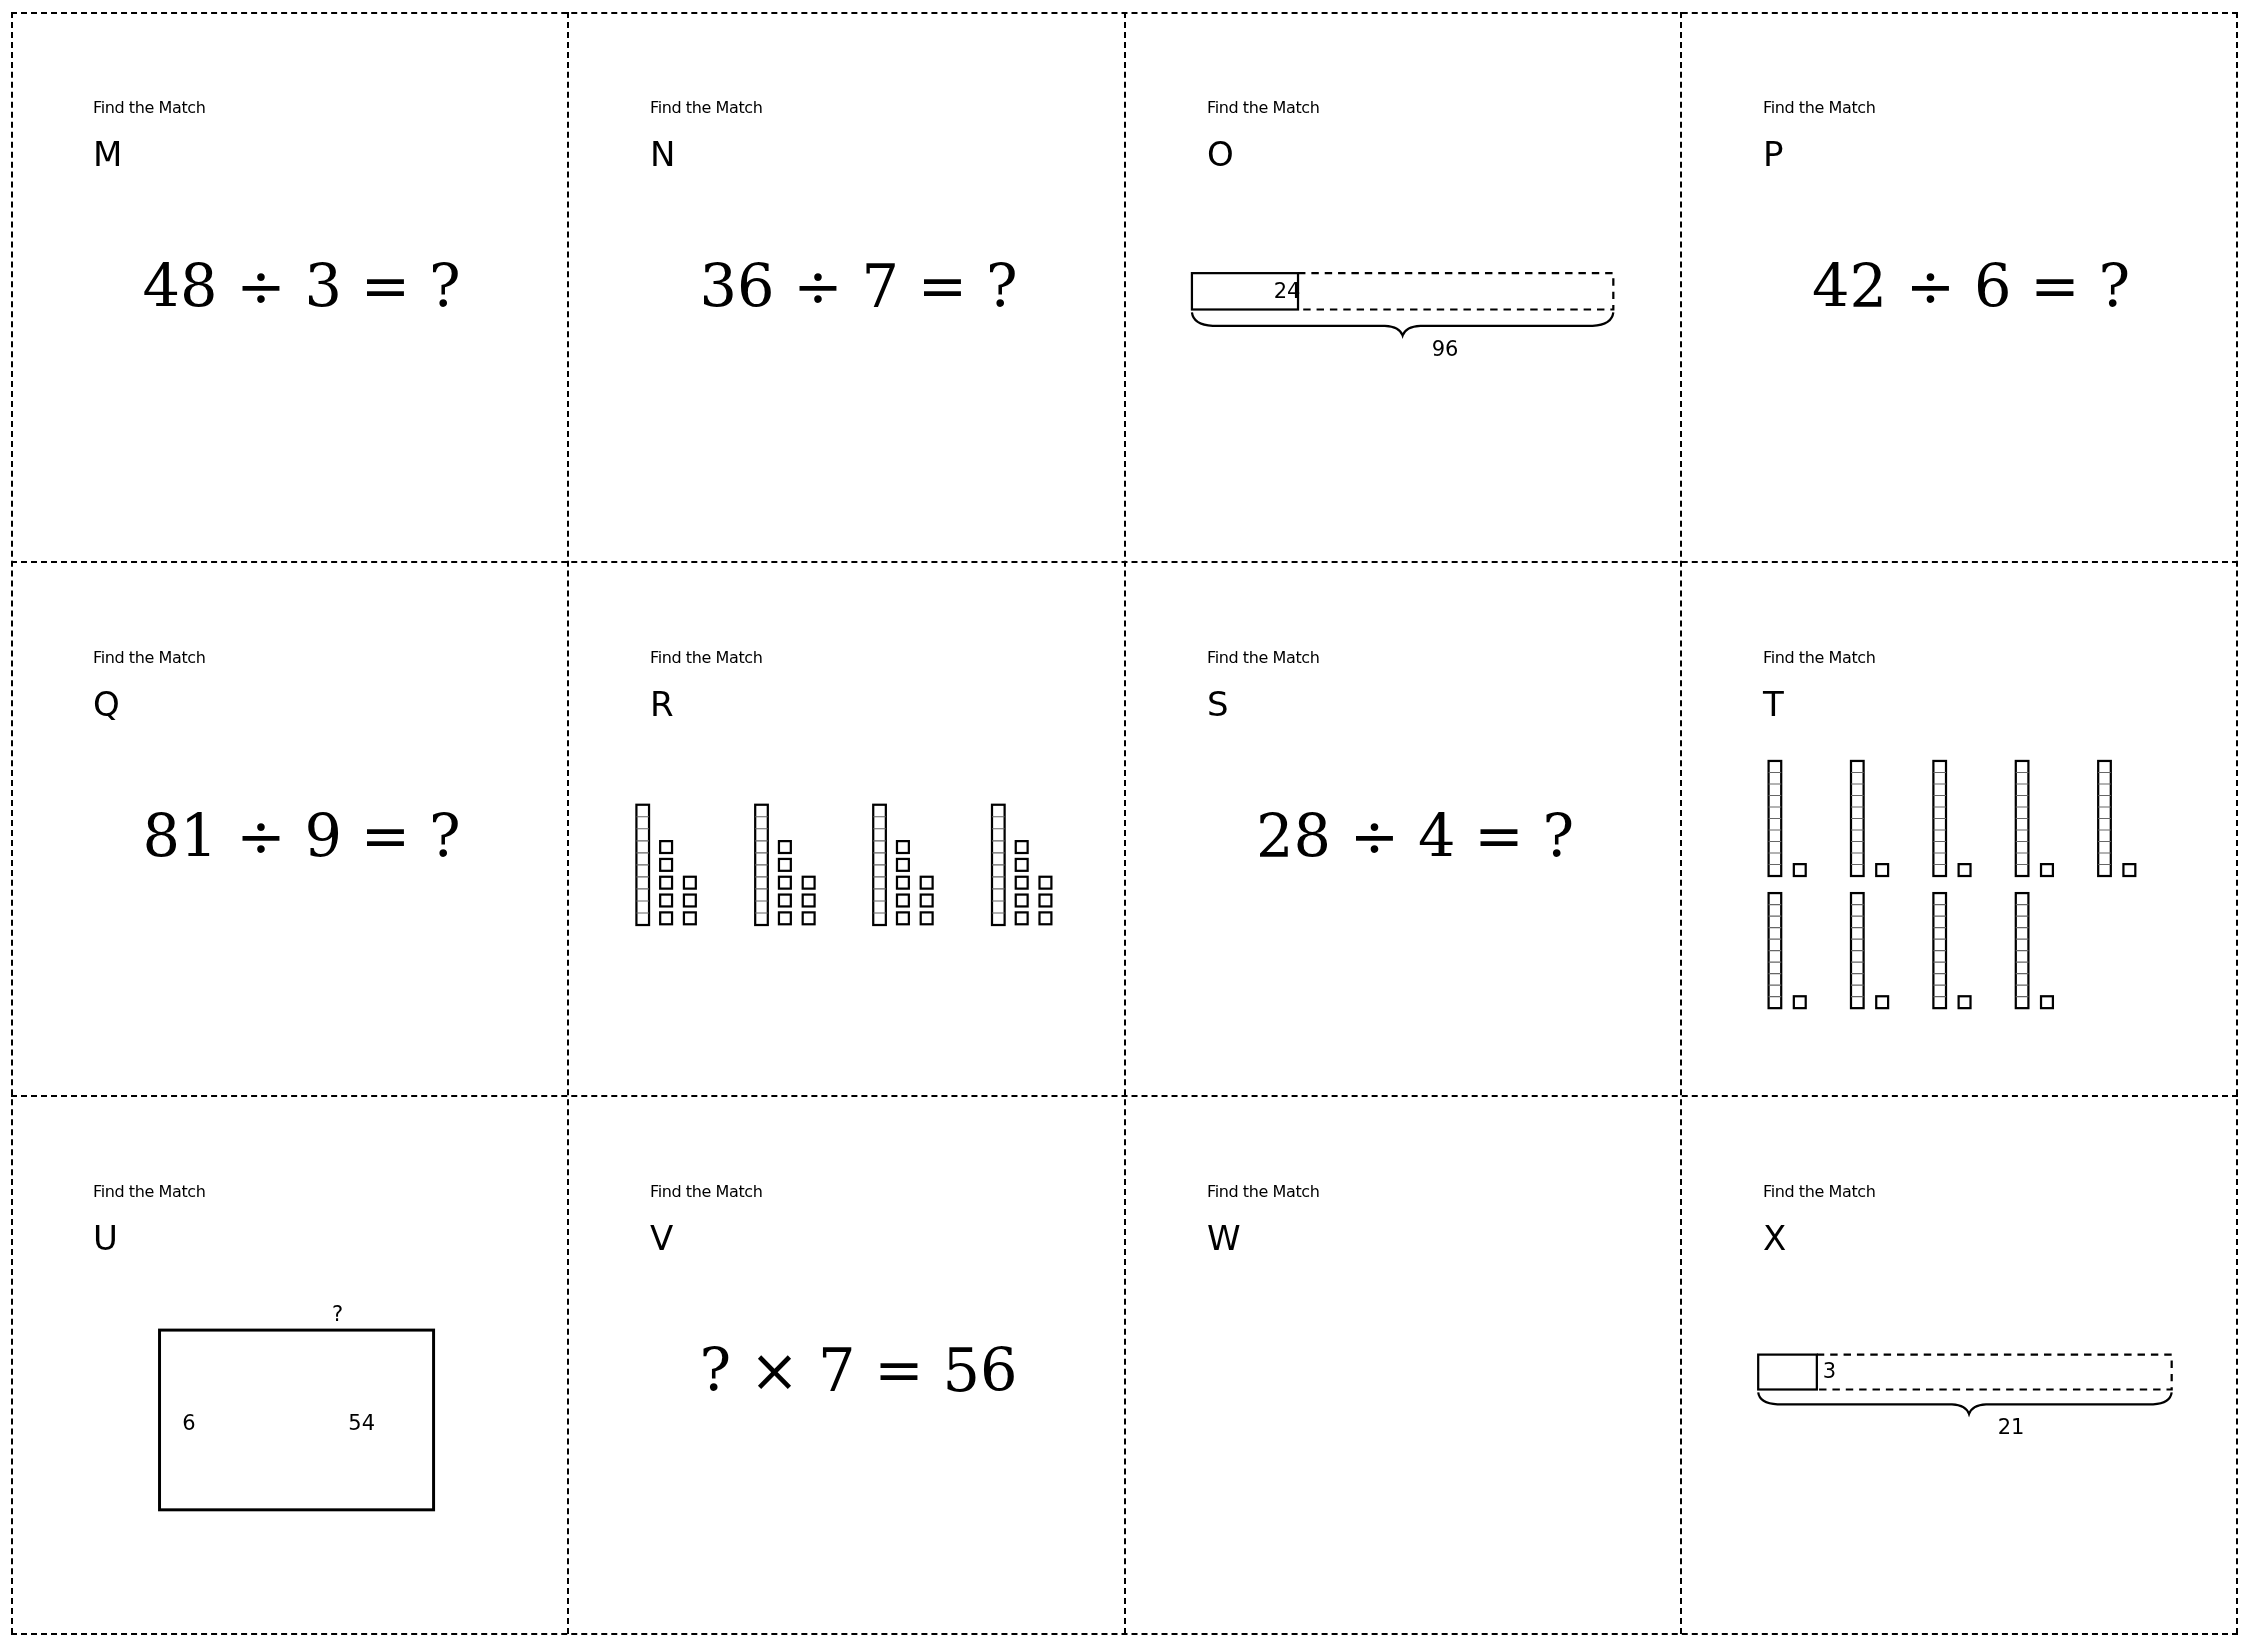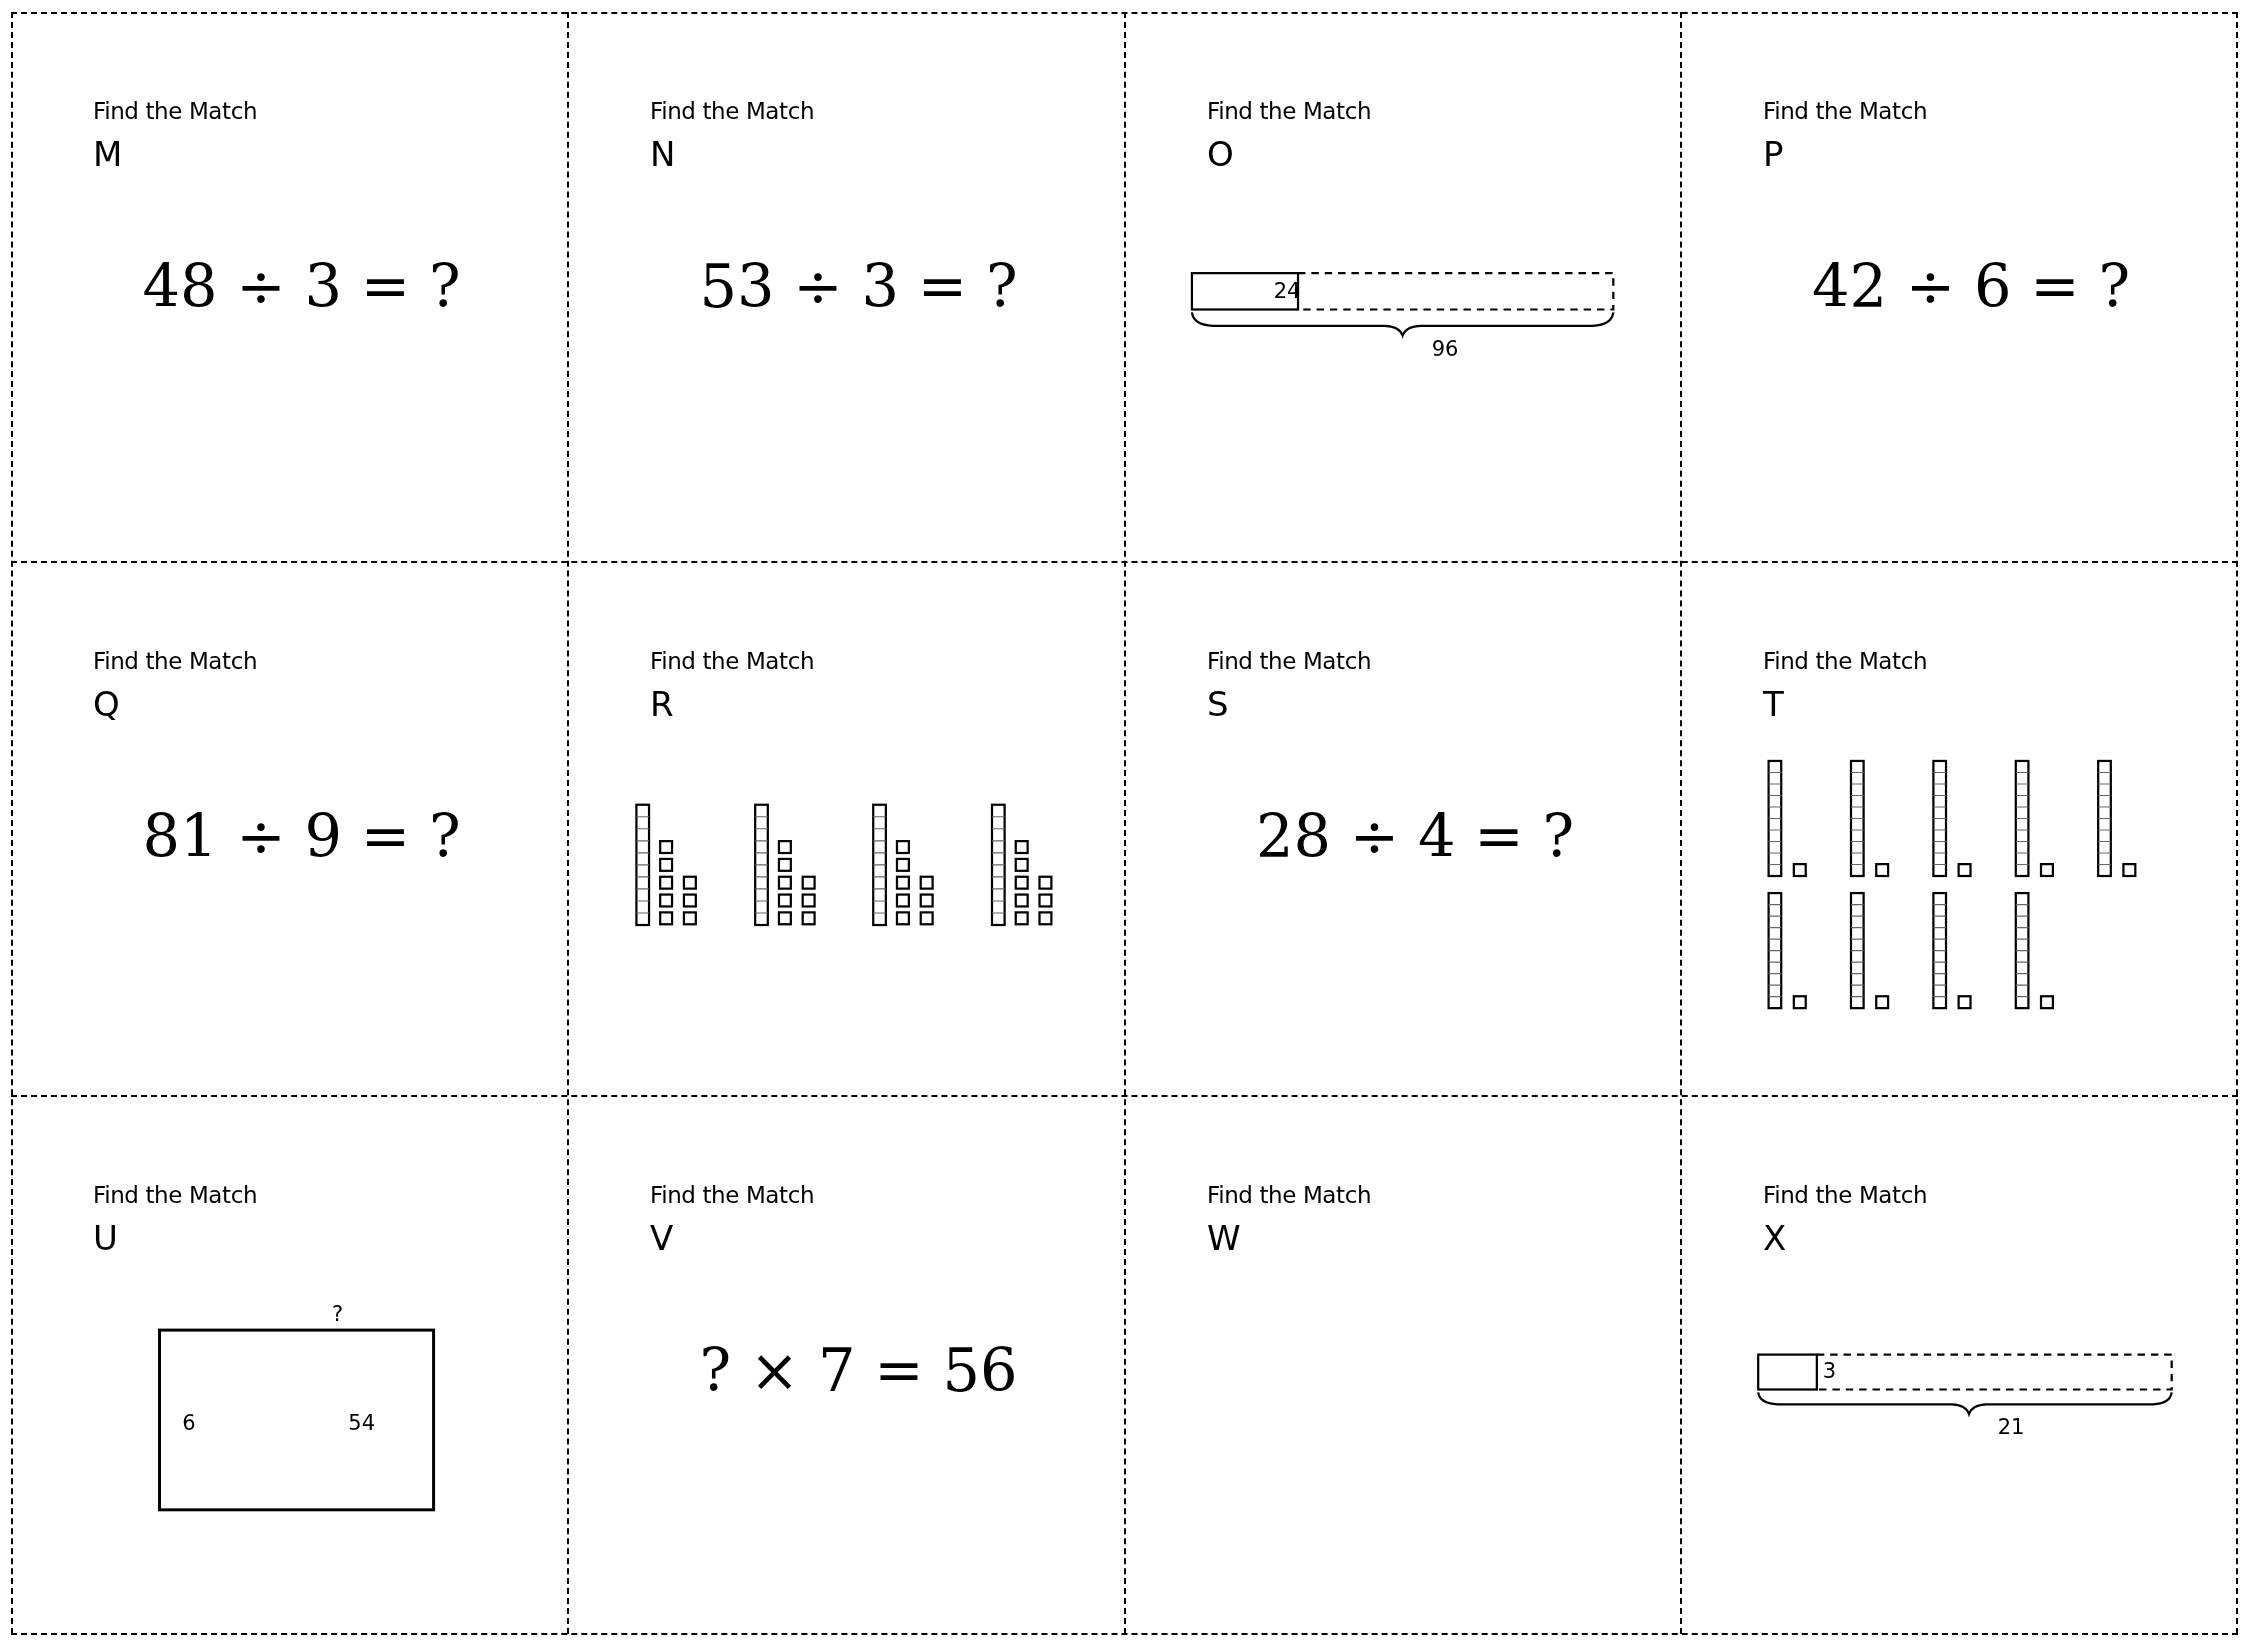--- a/index.html
+++ b/index.html
@@ -1,21 +1,21 @@
 <!DOCTYPE html>
 <html style="font-size:12px"><head>
 <meta charset="utf-8">
 <style>
   html, body { margin: 0; padding: 0; background: #ffffff; }
   body { width: 2250px; height: 1648px; position: relative; overflow: hidden; font-family: "DejaVu Sans", sans-serif; color: #000; }
   .sheet { position: absolute; left: 11px; top: 12px; width: 2227px; height: 1622px; }
   .card { position: absolute; box-sizing: border-box; }
   .vline { position: absolute; width: 0; border-left: 2.2px dashed #000; }
   .hline { position: absolute; height: 0; border-top: 2.2px dashed #000; }
-  .card-title { position: absolute; left: 82px; top: 88px; font-family: "DejaVu Sans", sans-serif; font-size: 23px; line-height: 1; white-space: nowrap; letter-spacing: -0.4px; }
+  .card-title { position: absolute; left: 82px; top: 88px; font-family: "DejaVu Sans", sans-serif; font-size: 16px; line-height: 1; white-space: nowrap; letter-spacing: -0.4px; }
   .card-letter { position: absolute; left: 82px; top: 125px; font-family: "DejaVu Sans", sans-serif; font-size: 34px; line-height: 1; }
   .equation { position: absolute; left: 12px; width: 100%; text-align: center; font-family: "DejaVu Serif", serif; font-size: 59px; line-height: 1; white-space: pre; }
   .fig { position: absolute; left: 0; top: 0; }
   .small-label { font-family: "DejaVu Sans", sans-serif; font-size: 21px; padding-left: 42px; }
 </style>
 </head>
 <body>
 
 <div class="sheet">
 
@@ -31,21 +31,21 @@
 
   <div class="card" style="left:0;top:0;width:557px;height:549px;">
     <div class="card-title">Find the Match</div>
     <div class="card-letter">M</div>
     <div class="equation" style="top:245px;">48 ÷ 3 = ?</div>
   </div>
 
   <div class="card" style="left:557px;top:0;width:557px;height:549px;">
     <div class="card-title">Find the Match</div>
     <div class="card-letter">N</div>
-    <div class="equation" style="top:245px;">53 ÷ 3 = ?</div>
+    <div class="equation" style="top:245px;">36 ÷ 7 = ?</div>
   </div>
 
   <div class="card" style="left:1114px;top:0;width:556px;height:549px;">
     <div class="card-title">Find the Match</div>
     <div class="card-letter">O</div>
     <svg class="fig" width="556" height="549" viewBox="0 0 749 740">
       <rect x="90" y="352" width="143" height="49" fill="none" stroke="#000" stroke-width="3"></rect>
       <path d="M233 352 H658 V401 H233" fill="none" stroke="#000" stroke-width="3" stroke-dasharray="10 8"></path>
       <path d="M90 405 Q92 422 118 423 L350 423 Q370 424 374 436 Q378 424 398 423 L630 423 Q656 422 658 405" fill="none" stroke="#000" stroke-width="3"></path>
     </svg>

